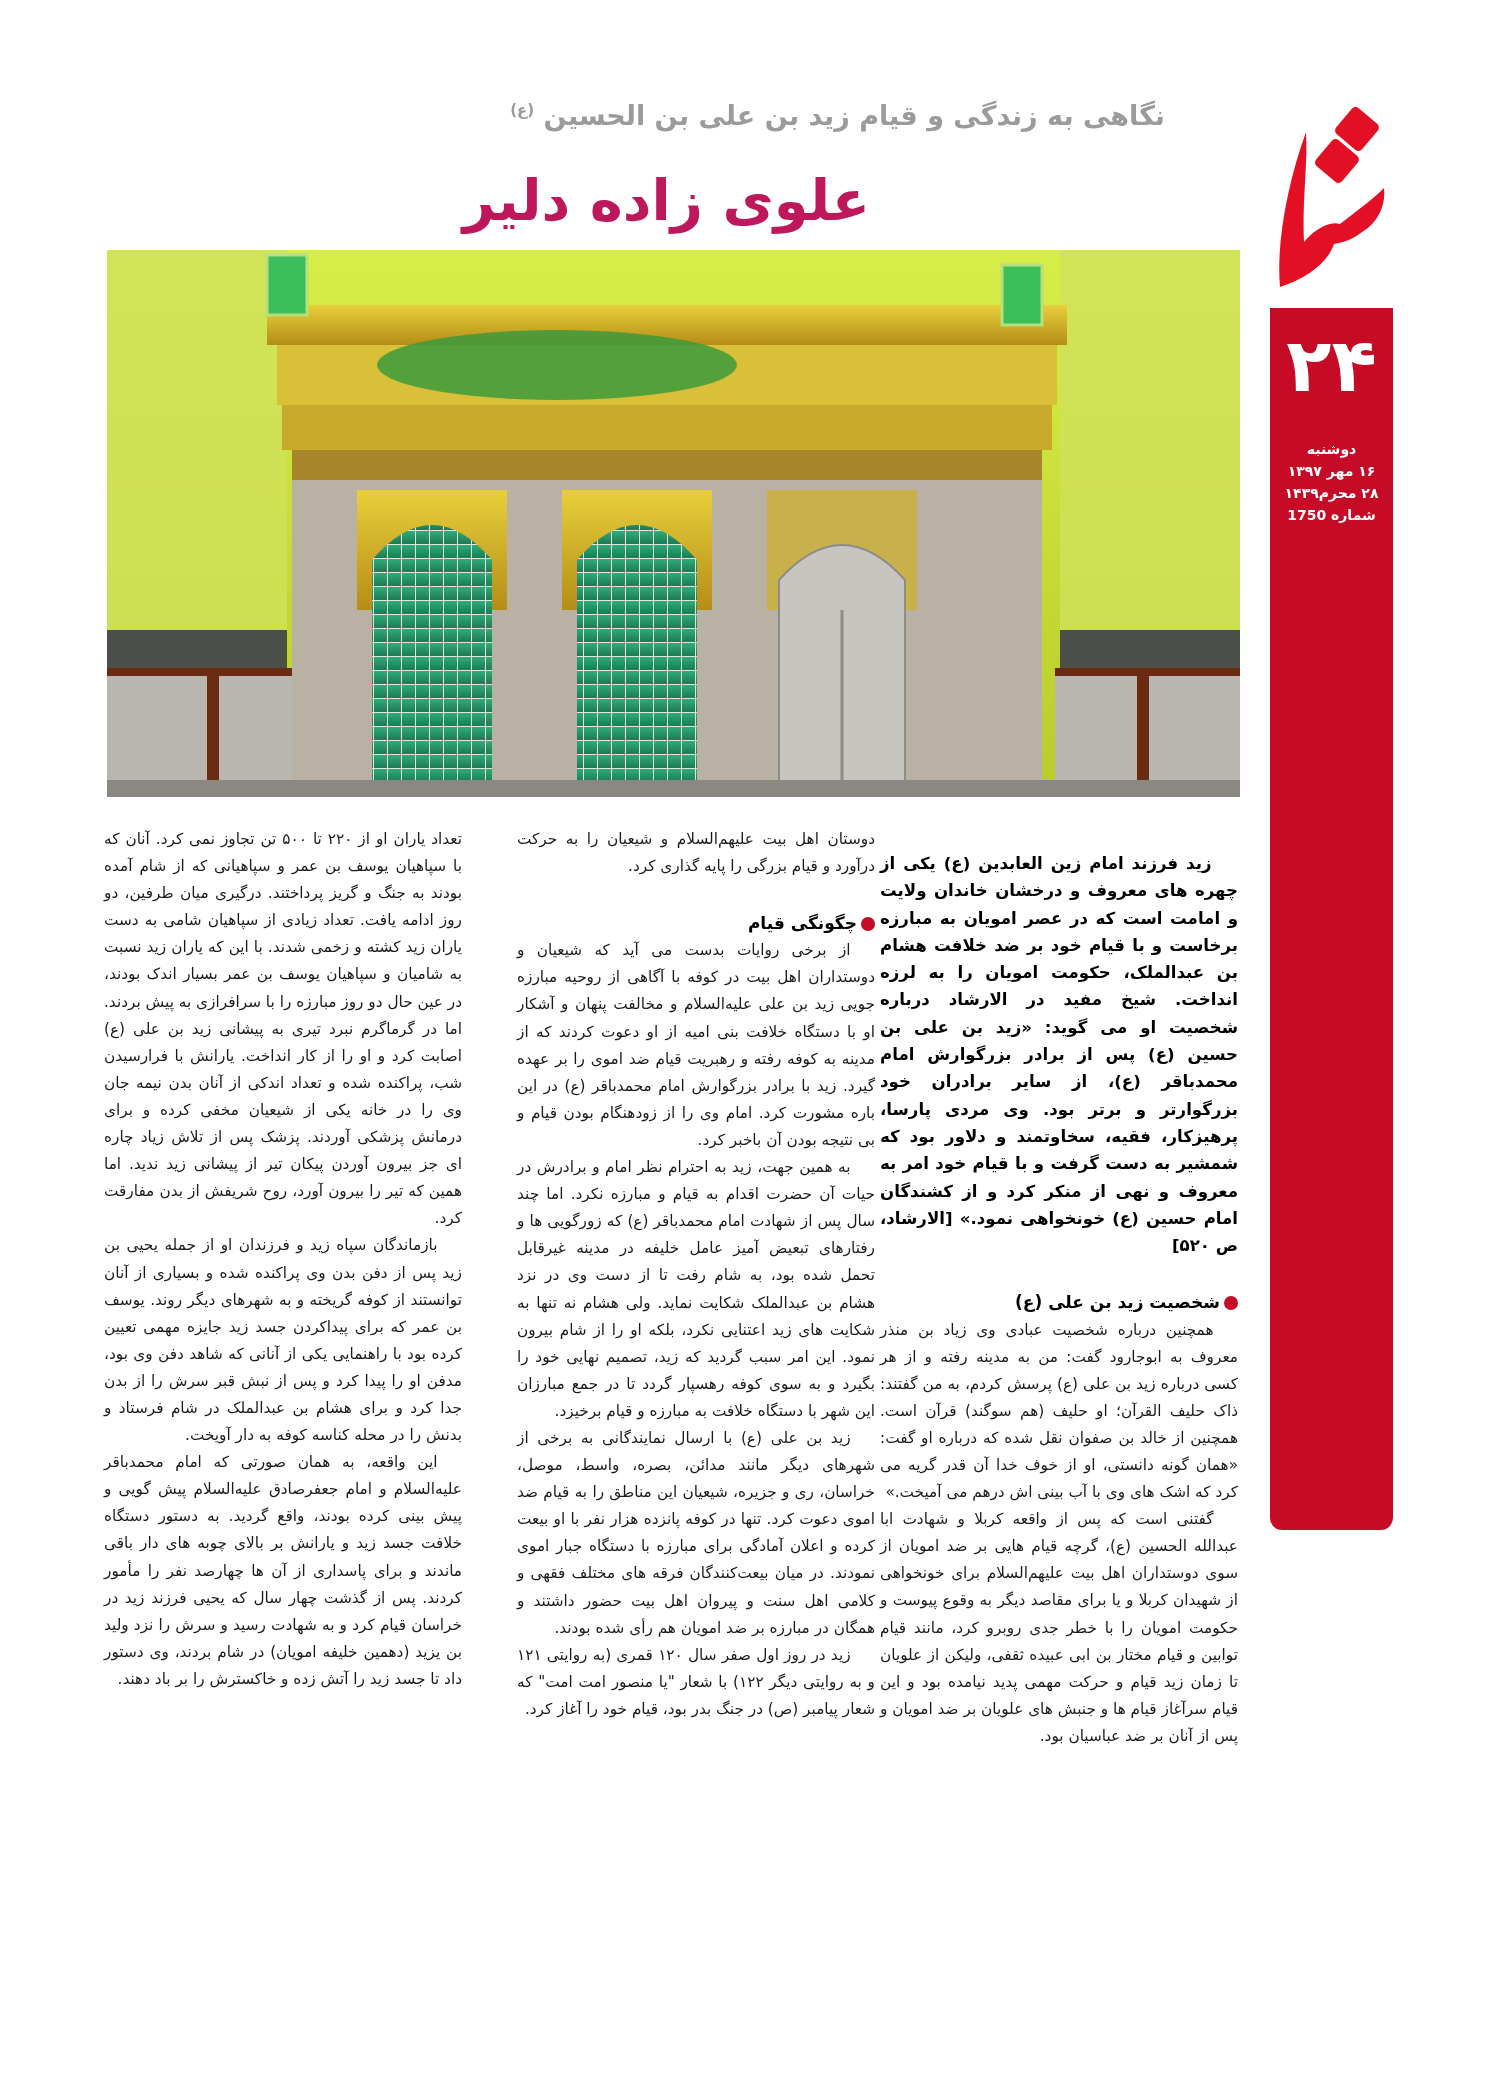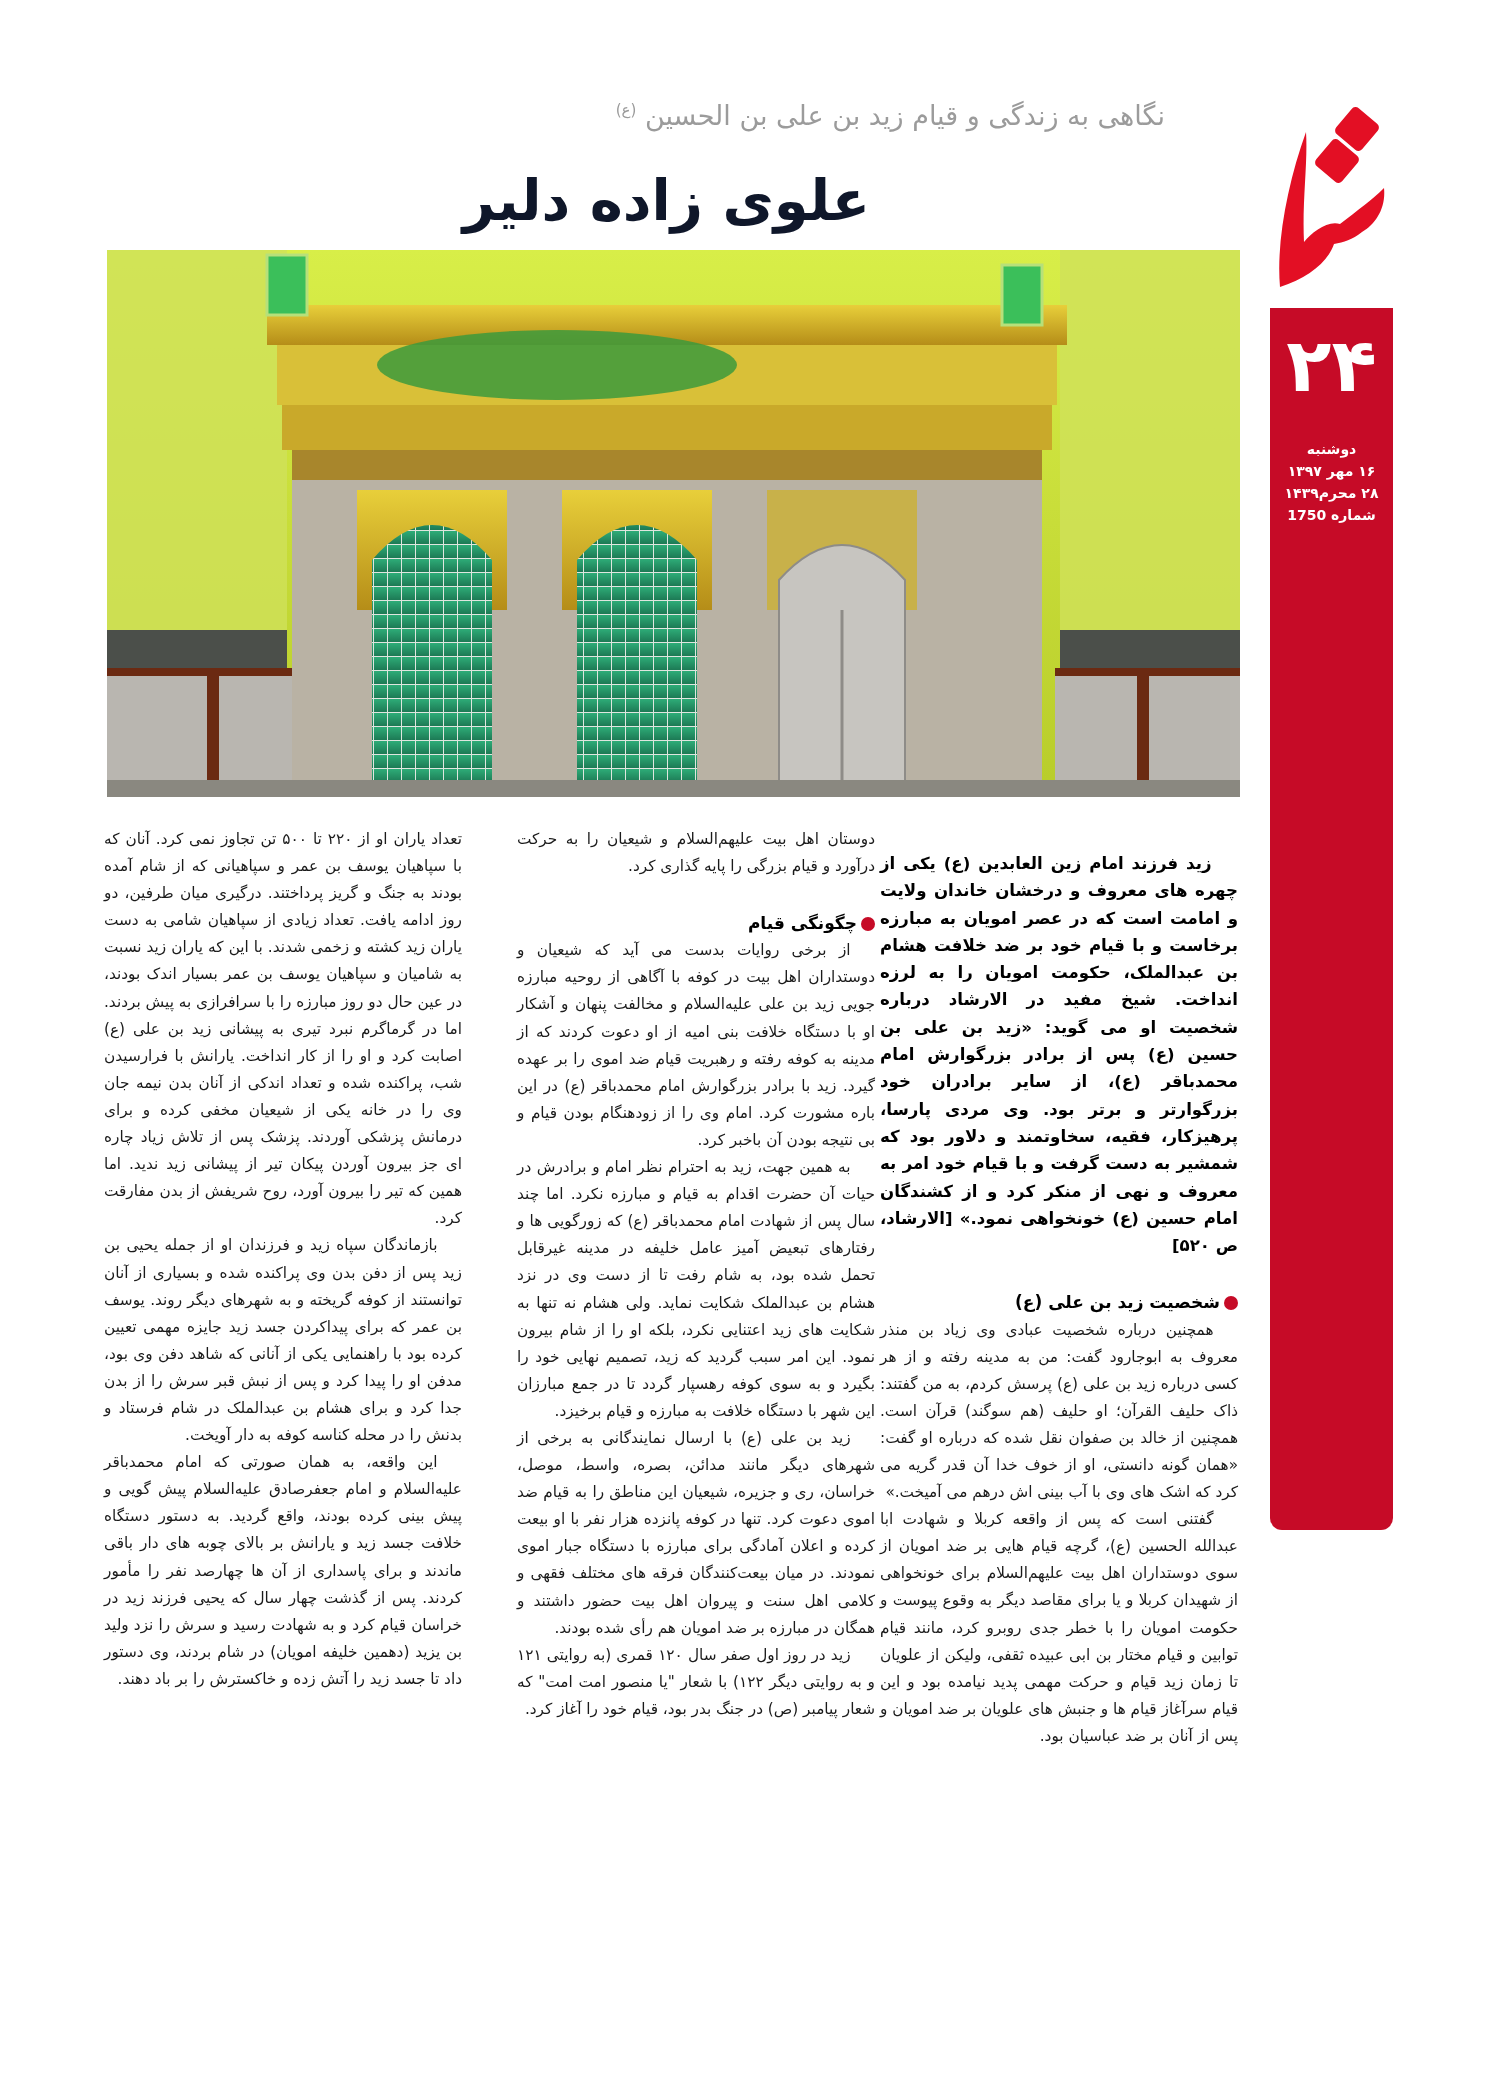--- a/index.html
+++ b/index.html
@@ -11,23 +11,23 @@
 
   .red-strip { position: absolute; left: 1270px; top: 308px; width: 123px; height: 1222px;
                background: #c60b27; border-radius: 0 0 12px 12px; }
   .red-strip .page-num { position: absolute; top: 20px; left: 0; right: 0; text-align: center;
                color: #fff; font-family: "DejaVu Sans", sans-serif; font-size: 74px; line-height: 1;
                font-weight: bold; letter-spacing: -2px; }
   .red-strip .meta { position: absolute; top: 130px; left: 0; right: 0; text-align: center; color: #fff;
                direction: rtl; font-size: 14px; font-weight: bold; line-height: 22px; }
 
   .kicker { position: absolute; right: 335px; top: 100px; direction: rtl; color: #9b9b9b;
-            font-family: "DejaVu Sans", sans-serif; font-weight: normal; font-size: 27px; white-space: nowrap; }
+            font-family: "DejaVu Sans", sans-serif; font-weight: bold; font-size: 27px; white-space: nowrap; }
   .kicker sup { font-size: 15px; }
-  .headline { position: absolute; right: 630px; top: 168px; direction: rtl; color: #0f172a;
+  .headline { position: absolute; right: 630px; top: 168px; direction: rtl; color: #be185d;
               font-family: "DejaVu Sans", sans-serif; font-weight: bold; font-size: 56px; white-space: nowrap;
               letter-spacing: -1px; }
 
   .photo { position: absolute; left: 107px; top: 250px; width: 1133px; height: 547px; overflow: hidden;
            background: linear-gradient(180deg, #c9e23a 0%, #d7e85a 30%, #c9c060 55%, #b59555 75%, #8a7a5e 100%); }
   .photo svg { width: 100%; height: 100%; display: block; }
 
   .col { position: absolute; top: 826px; width: 358px; direction: rtl; text-align: justify;
          font-size: 15.3px; line-height: 27.1px; }
   .col p { margin: 0; text-indent: 1.6em; }

